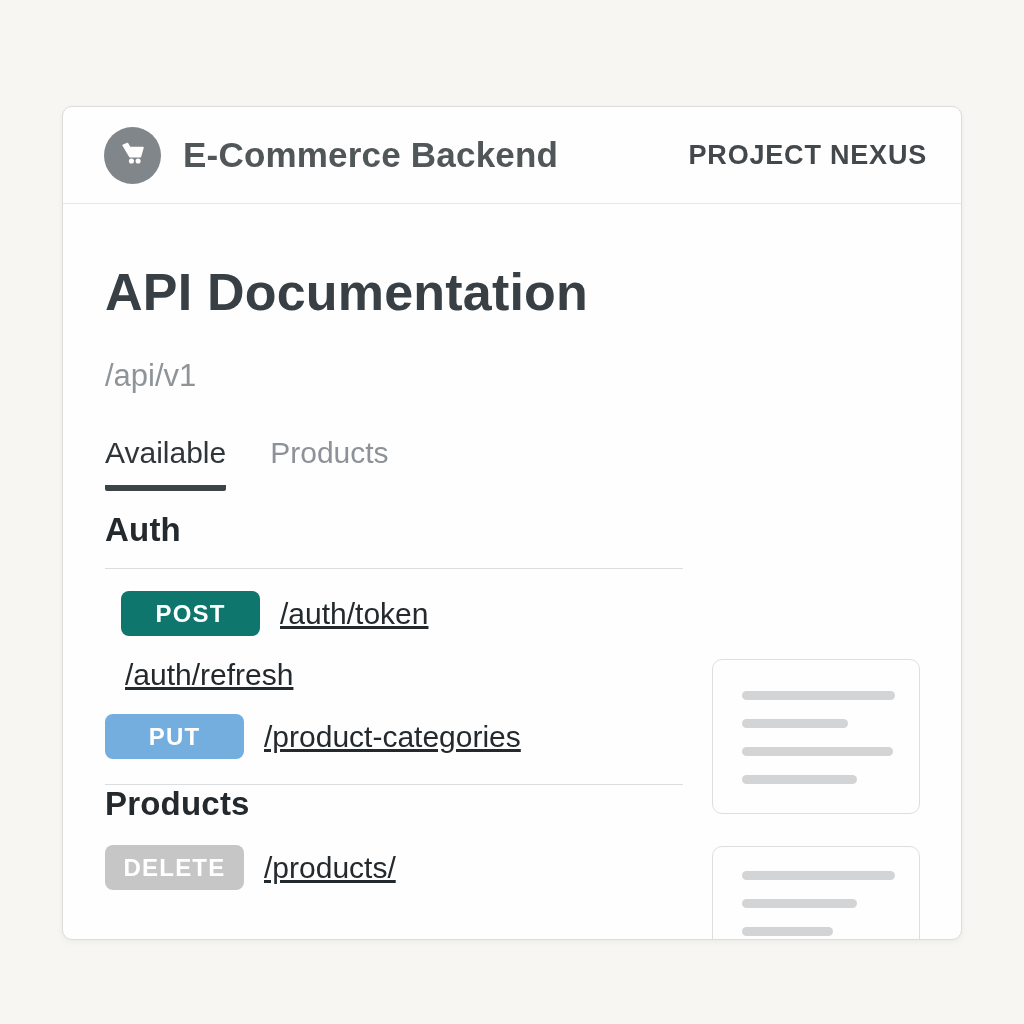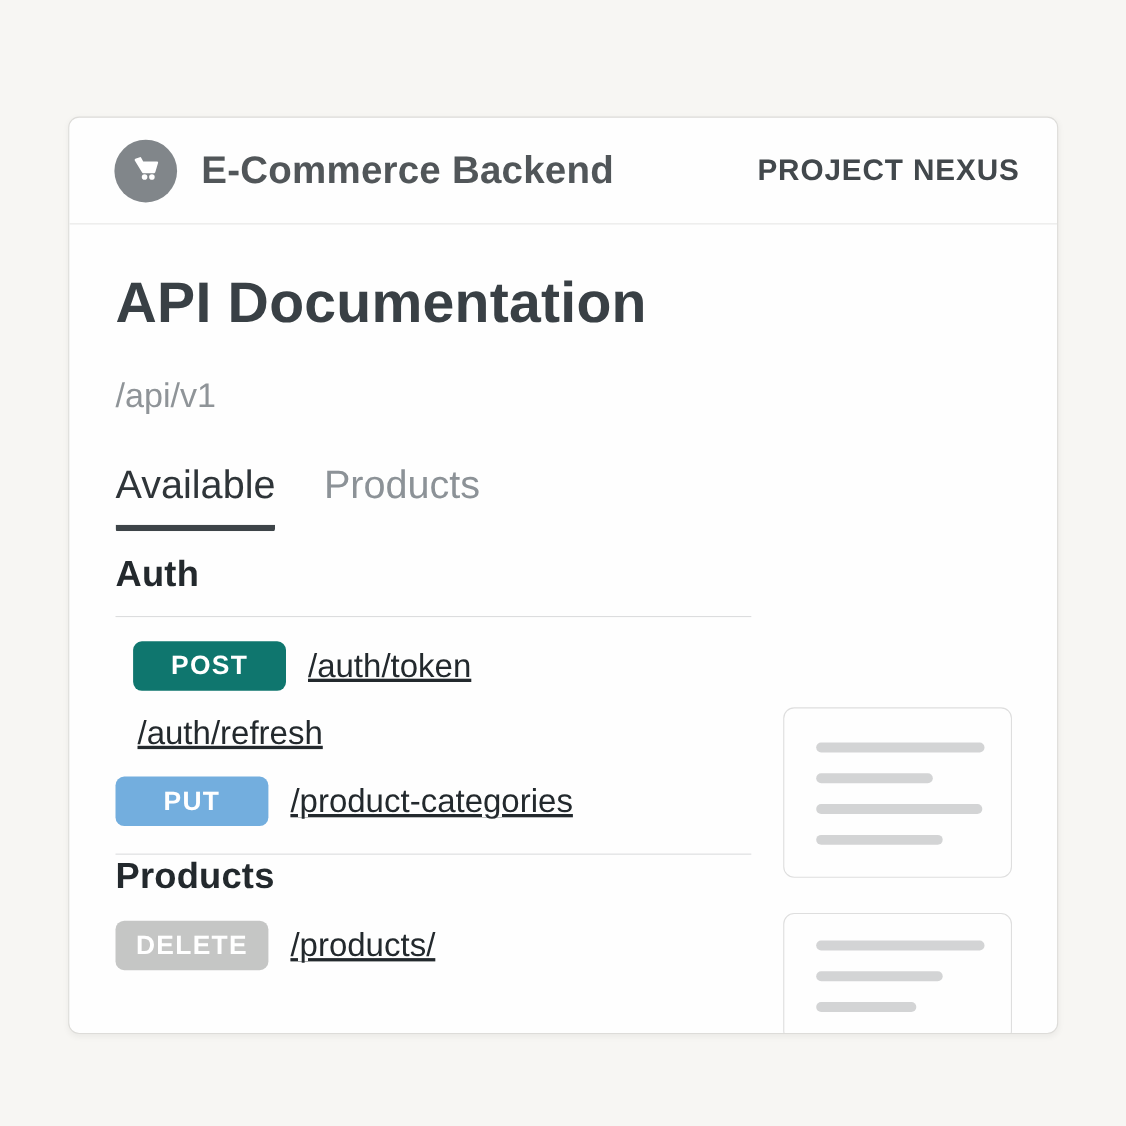--- a/index.html
+++ b/index.html
@@ -49,39 +49,39 @@
   .spacer { flex: 1; }
   .project-label {
     font-size: 27px;
     font-weight: 700;
     color: #42484c;
     letter-spacing: 0.8px;
   }
   
   .body { padding: 0 40px 0 42px; position: relative; height: 736px; }
   .page-title {
-    margin-top: 42px;
+    margin-top: 58px;
     font-size: 52px;
     line-height: 60px;
     font-weight: 600;
     color: #394045;
     letter-spacing: 0.2px;
   }
   .base-path {
     margin-top: 36px;
     font-size: 31px;
     color: #8f9498;
   }
   .tabs {
     margin-top: 42px;
     display: flex;
     gap: 44px;
   }
   .tab {
-    font-size: 36px;
+    font-size: 30px;
     color: #8c9297;
     padding-bottom: 15px;
     border-bottom: 6px solid transparent;
     border-radius: 0 0 2px 2px;
     cursor: pointer;
   }
   .tab.active {
     color: #2f3539;
     font-weight: 500;
     border-bottom-color: #3d4448;

